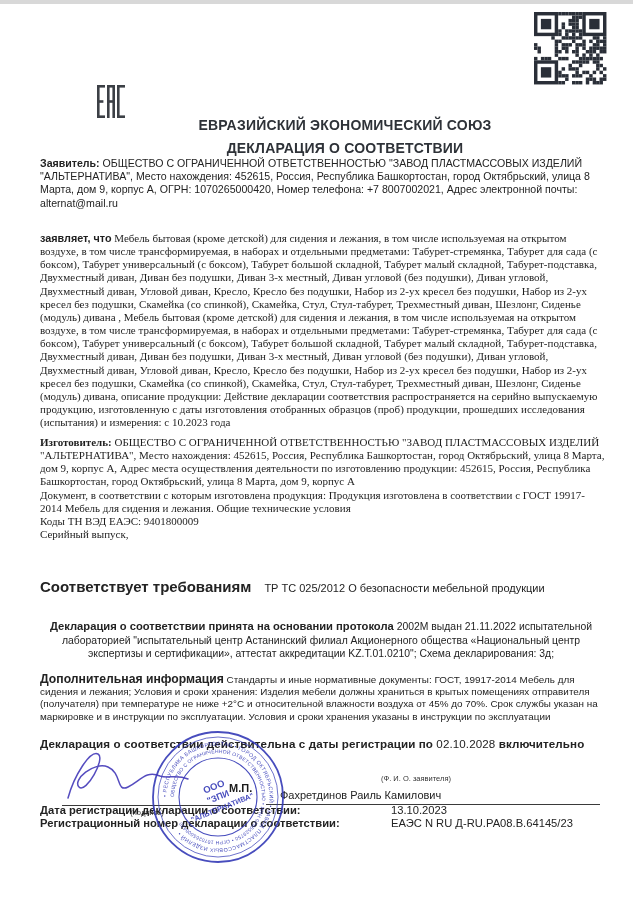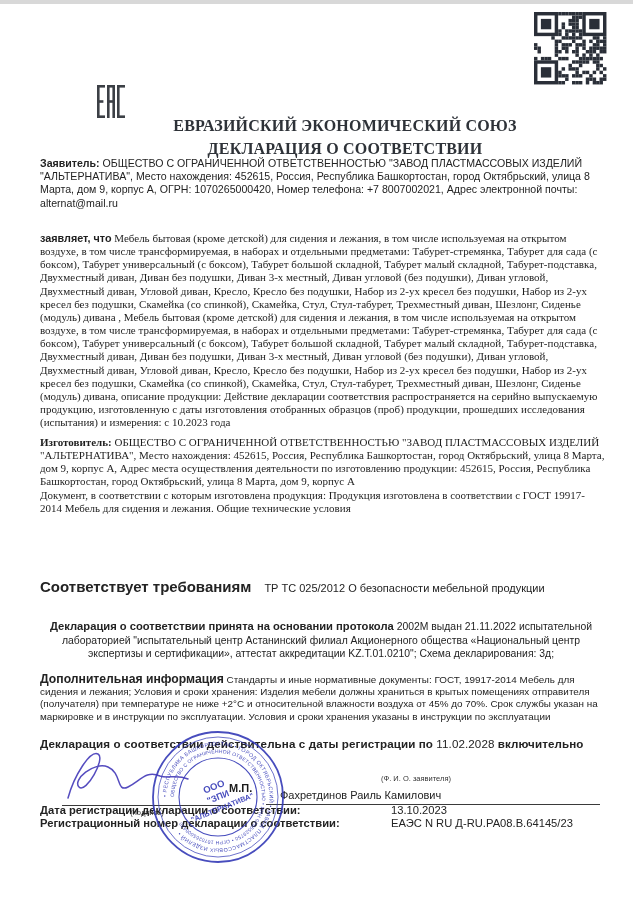--- a/index.html
+++ b/index.html
@@ -2,21 +2,21 @@
 <html><head>
 <meta charset="utf-8">
 <style>
   html,body{margin:0;padding:0;background:#ffffff;}
   #page{position:relative;width:633px;height:899px;background:#ffffff;overflow:hidden;
         font-family:"Liberation Sans",sans-serif;color:#232323;}
   .abs{position:absolute;}
   #top-edge{left:0;top:0;width:633px;height:4px;background:#d8d8d8;}
   
   #header-titles{left:120px;top:114px;width:450px;text-align:center;}
-  .htitle{font-weight:bold;font-size:16px;letter-spacing:.2px;color:#2e3238;line-height:23px;font-family:Liberation Serif, serif;}
+  .htitle{font-weight:bold;font-size:14px;letter-spacing:.2px;color:#2e3238;line-height:23px;}
   
   .para{left:40px;width:562px;font-size:10.6px;line-height:13.4px;text-align:left;}
   .blabel{font-weight:bold;}
   .serifp{font-family:"Liberation Serif",serif;font-size:11px;line-height:13.15px;color:#1e1e1e;}
   #applicant{top:146px;}
   #person{top:204px;}
   #declares{top:221px;width:566px;}
   #mfr-block{top:436px;width:566px;}
   #mfr-block p{margin:0;}
   #conforms{top:569px;font-size:11px;}
@@ -237,29 +237,31 @@
   </div>
 
   <p id="applicant" class="abs para"><span class="blabel">Заявитель:</span><span> ОБЩЕСТВО С ОГРАНИЧЕННОЙ ОТВЕТСТВЕННОСТЬЮ "ЗАВОД ПЛАСТМАССОВЫХ ИЗДЕЛИЙ "АЛЬТЕРНАТИВА", Место нахождения: 452615, Россия, Республика Башкортостан, город Октябрьский, улица 8 Марта, дом 9, корпус А, ОГРН: 1070265000420, Номер телефона: +7 8007002021, Адрес электронной почты: alternat@mail.ru</span></p>
 
 
   <p id="declares" class="abs para serifp"><span class="blabel" style="font-family:'Liberation Sans',sans-serif;font-size:10.8px;">заявляет, что</span><span>  Мебель бытовая (кроме детской) для сидения и лежания, в том числе используемая на открытом воздухе, в том числе трансформируемая, в наборах и отдельными предметами: Табурет-стремянка, Табурет для сада (с боксом), Табурет универсальный (с боксом), Табурет большой складной, Табурет малый складной, Табурет-подставка, Двухместный диван, Диван без подушки, Диван 3-х местный, Диван угловой (без подушки), Диван угловой, Двухместный диван, Угловой диван, Кресло, Кресло без подушки, Набор из 2-ух кресел без подушки, Набор из 2-ух кресел без подушки, Скамейка (со спинкой), Скамейка, Стул, Стул-табурет, Трехместный диван, Шезлонг, Сиденье (модуль) дивана , Мебель бытовая (кроме детской) для сидения и лежания, в том числе используемая на открытом воздухе, в том числе трансформируемая, в наборах и отдельными предметами: Табурет-стремянка, Табурет для сада (с боксом), Табурет универсальный (с боксом), Табурет большой складной, Табурет малый складной, Табурет-подставка, Двухместный диван, Диван без подушки, Диван 3-х местный, Диван угловой (без подушки), Диван угловой, Двухместный диван, Угловой диван, Кресло, Кресло без подушки, Набор из 2-ух кресел без подушки, Набор из 2-ух кресел без подушки, Скамейка (со спинкой), Скамейка, Стул, Стул-табурет, Трехместный диван, Шезлонг, Сиденье (модуль) дивана, описание продукции: Действие декларации соответствия распространяется на серийно выпускаемую продукцию, изготовленную с даты изготовления отобранных образцов (проб) продукции, прошедших исследования (испытания) и измерения: с 10.2023 года</span></p>
 
   <div id="mfr-block" class="abs para serifp">
     <p><span class="blabel">Изготовитель:</span><span> ОБЩЕСТВО С ОГРАНИЧЕННОЙ ОТВЕТСТВЕННОСТЬЮ "ЗАВОД ПЛАСТМАССОВЫХ ИЗДЕЛИЙ "АЛЬТЕРНАТИВА", Место нахождения: 452615, Россия, Республика Башкортостан, город Октябрьский, улица 8 Марта, дом 9, корпус А, Адрес места осуществления деятельности по изготовлению продукции: 452615, Россия, Республика Башкортостан, город Октябрьский, улица 8 Марта, дом 9, корпус А</span></p>
     <p>Документ, в соответствии с которым изготовлена продукция: Продукция изготовлена в соответствии с ГОСТ 19917-2014 Мебель для сидения и лежания. Общие технические условия</p>
+    <p>Коды ТН ВЭД ЕАЭС: 9401800009</p>
+    <p>Серийный выпуск,</p>
   </div>
 
   <p id="conforms" class="abs para"><span class="blabel">Соответствует требованиям</span><span>ТР ТС 025/2012 О безопасности мебельной продукции</span></p>
 
   <p id="basis" class="abs para"><span class="blabel">Декларация о соответствии принята на основании протокола</span><span> 2002М выдан 21.11.2022 испытательной лабораторией "испытательный центр Астанинский филиал Акционерного общества «Национальный центр экспертизы и сертификации», аттестат аккредитации KZ.T.01.0210"; Схема декларирования: 3д;</span></p>
 
   <p id="additional" class="abs para"><span class="blabel">Дополнительная информация</span><span> Стандарты и иные нормативные документы: ГОСТ, 19917-2014 Мебель для сидения и лежания; Условия и сроки хранения: Изделия мебели должны храниться в крытых помещениях отправителя (получателя) при температуре не ниже +2°С и относительной влажности воздуха от 45% до 70%. Срок службы указан на маркировке и в инструкции по эксплуатации. Условия и сроки хранения указаны в инструкции по эксплуатации</span></p>
 
-  <p id="validity" class="abs para"><span>Декларация о соответствии действительна с даты регистрации по</span><span class="reg"> 11.02.2028 </span><span>включительно</span></p>
+  <p id="validity" class="abs para"><span>Декларация о соответствии действительна с даты регистрации по</span><span class="reg"> 02.10.2028 </span><span>включительно</span></p>
 
   <div id="mp" class="abs">М.П.</div>
   <div id="sig-line" class="abs"></div>
   <div id="sig-caption" class="abs">(подпись)</div>
   <div id="fio" class="abs">Фахретдинов Раиль Камилович</div>
   <div id="fio-line" class="abs"></div>
   <div id="fio-caption" class="abs">(Ф. И. О. заявителя)</div>
 
   <div id="reg-number-label" class="abs reg-label">Регистрационный номер декларации о соответствии:</div>
   <div id="reg-number-value" class="abs reg-value">ЕАЭС N RU Д-RU.РА08.В.64145/23</div>

